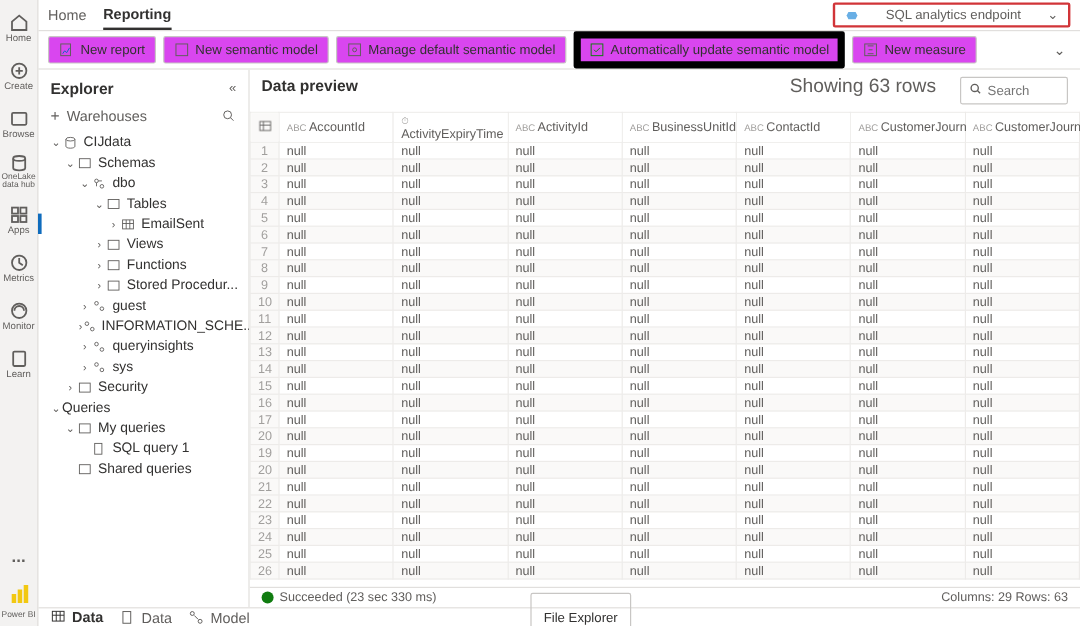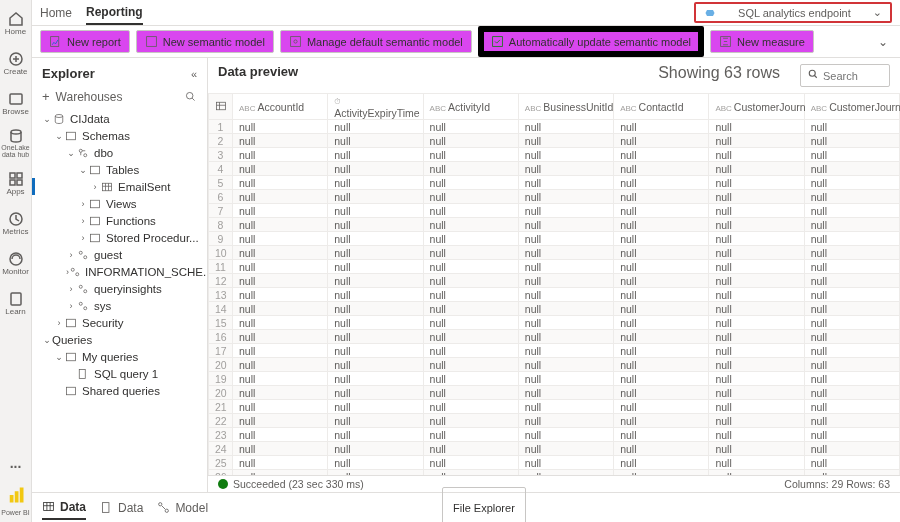--- a/index.html
+++ b/index.html
@@ -60,21 +60,21 @@
   th { background: #fff; color: #605e5c; font-weight: 400; height: 20px; position: sticky; top: 0; }
   th .pre { font-size: 8px; color: #a19f9d; margin-right: 2px; }
   td.rownum, th.rownum { width: 24px; text-align: center; color: #a19f9d; background: #faf9f8; }
   td.cell { color: #605e5c; }
   tbody tr.alt td { background: #faf9f8; }
 
   .status { display: flex; align-items: center; padding: 2px 10px; font-size: 10.5px; color: #605e5c; border-top: 1px solid #e1dfdd; }
   .status .ok { width: 10px; height: 10px; border-radius: 50%; background: #107c10; margin-right: 5px; }
   .status .sp { flex: 1; }
 
-  .bottom-bar { height: 30px; border-top: 1px solid #e1dfdd; display: flex; align-items: center; padding: 0 10px; gap: 14px; }
+  .bottom-bar { height: 16px; border-top: 1px solid #e1dfdd; display: flex; align-items: center; padding: 0 10px; gap: 14px; }
   .b-tab { display: flex; align-items: center; gap: 5px; font-size: 12px; color: #605e5c; cursor: pointer; padding: 4px 0; }
   .b-tab.active { color: #323130; font-weight: 600; border-bottom: 2px solid #323130; }
   .b-tab svg { width: 13px; height: 13px; }
   .file-exp { margin-left: 220px; border: 1px solid #c8c6c4; border-radius: 2px; padding: 14px 10px; font-size: 11px; cursor: pointer; }
 </style>
 </head>
 <body>
 
 <div class="left-rail">
   <div class="rail-item">

